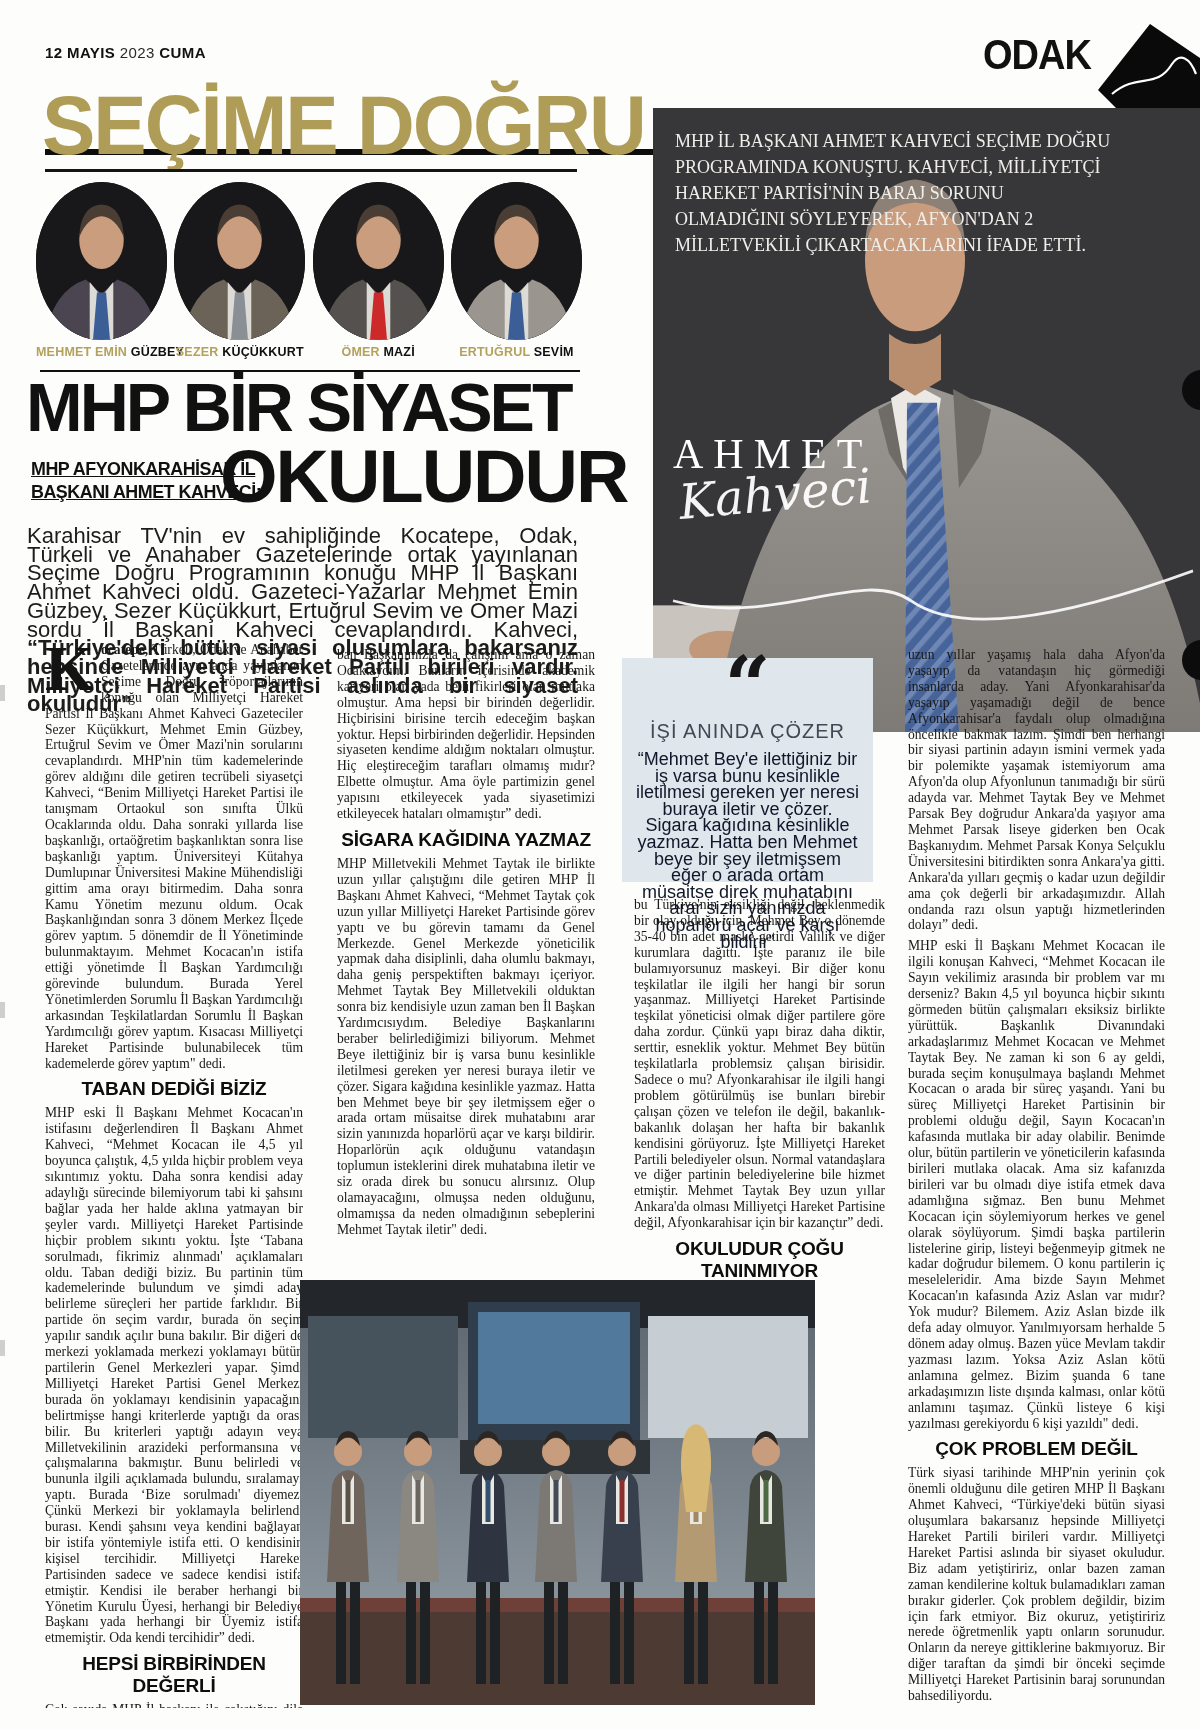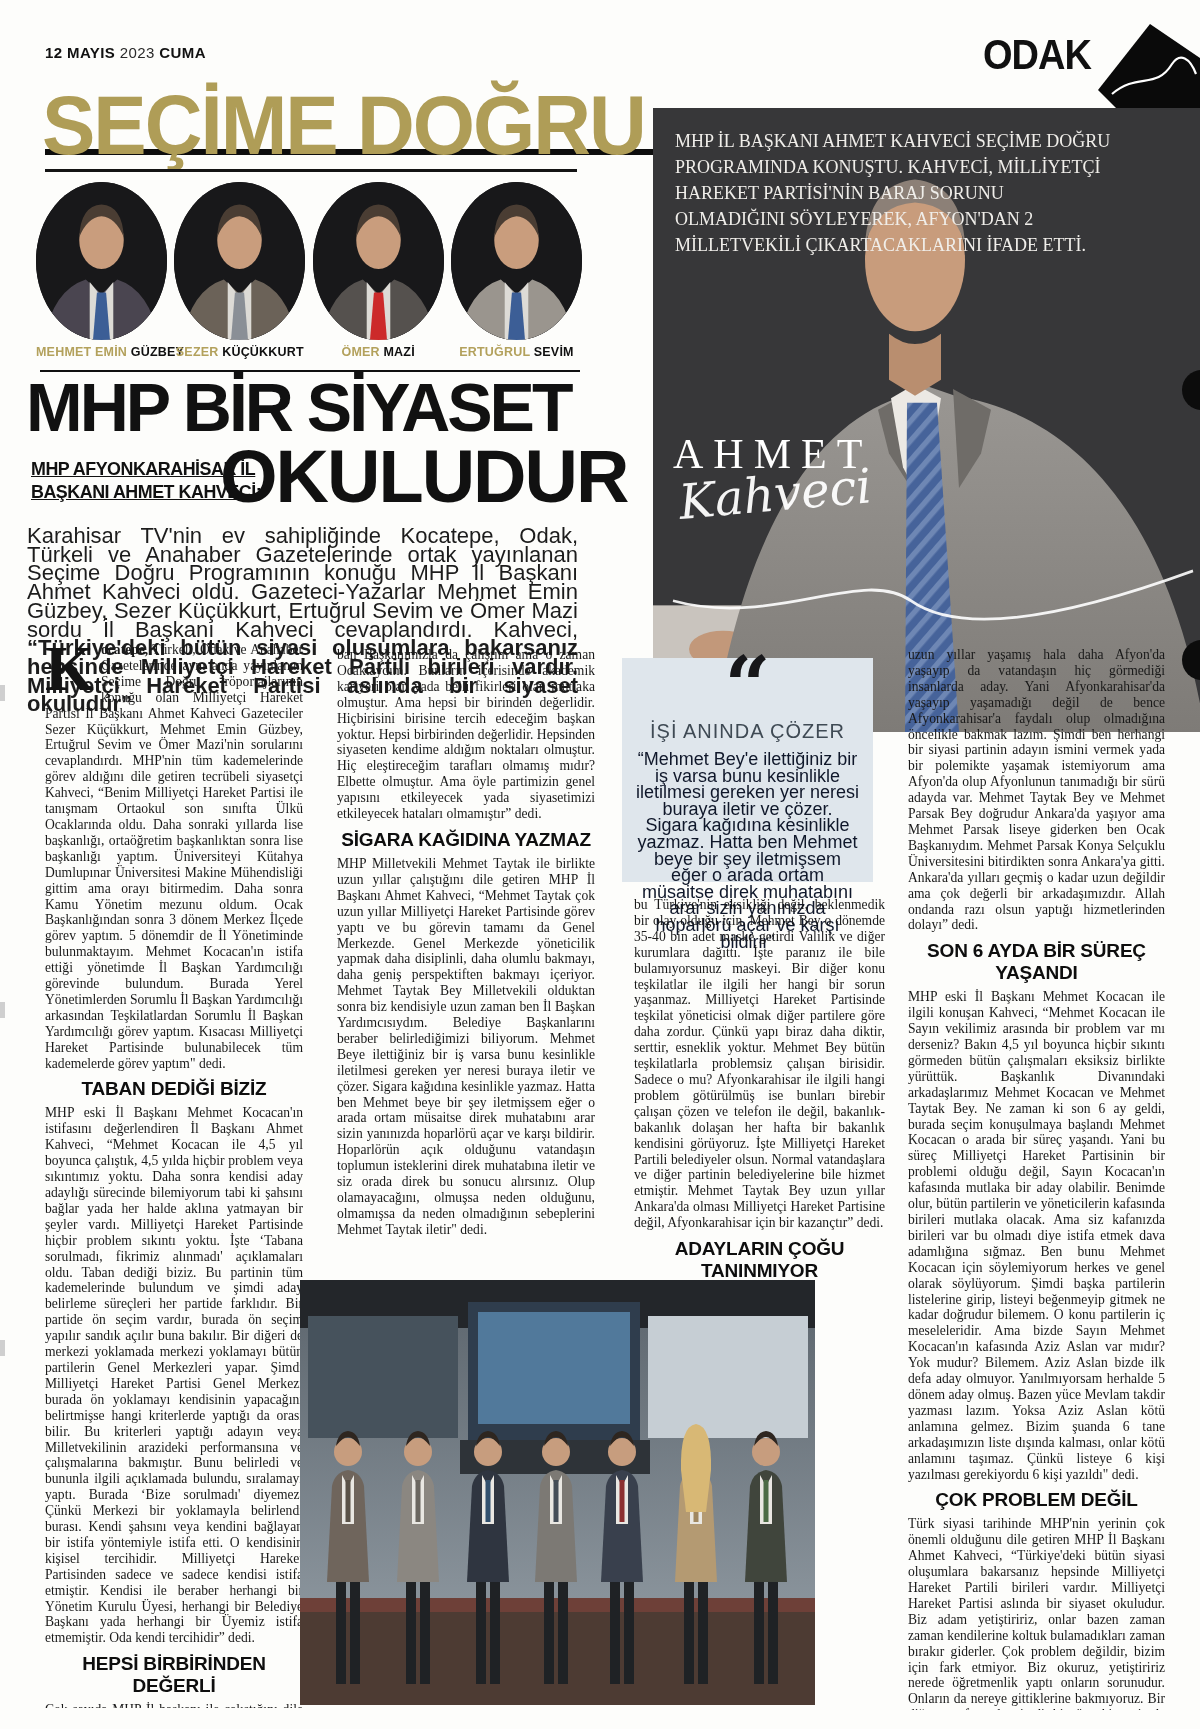--- a/index.html
+++ b/index.html
@@ -212,25 +212,24 @@
     <div class="sec-head">HEPSİ BİRBİRİNDEN DEĞERLİ</div>
     <p>Çok sayıda MHP İl başkanı ile çalıştığını dile getiren İl Başkanı Kahveci, “Ramazan Çallı, İsmail Alpata, Aziz Aslan, Ahmet Zeki Ertürk, Kemalettin Yılmaz, Mehmet Karagöz ve kısacası MHP'nin 1999 yılından sonraki yönetim ile birebir çalıştım. Onun öncesinde Ali Kocaşa-</p>
   </div>
 <div class="col" id="col2">
     <p>ban Başkanımızla da çalıştım ama o zaman Ocaktaydım. Bunların içerisinde akademik kariyeri olan yada belli fikirleri olan mutlaka olmuştur. Ama hepsi bir birinden değerlidir. Hiçbirisini birisine tercih edeceğim başkan yoktur. Hepsi birbirinden değerlidir. Hepsinden siyaseten kendime aldığım noktaları olmuştur. Hiç eleştireceğim tarafları olmamış mıdır? Elbette olmuştur. Ama öyle partimizin genel yapısını etkileyecek yada siyasetimizi etkileyecek hataları olmamıştır” dedi.</p>
     <div class="sec-head">SİGARA KAĞIDINA YAZMAZ</div>
     <p>MHP Milletvekili Mehmet Taytak ile birlikte uzun yıllar çalıştığını dile getiren MHP İl Başkanı Ahmet Kahveci, “Mehmet Taytak çok uzun yıllar Milliyetçi Hareket Partisinde görev yaptı ve bu görevin tamamı da Genel Merkezde. Genel Merkezde yöneticilik yapmak daha disiplinli, daha olumlu bakmayı, daha geniş perspektiften bakmayı içeriyor. Mehmet Taytak Bey Milletvekili olduktan sonra biz kendisiyle uzun zaman ben İl Başkan Yardımcısıydım. Belediye Başkanlarını beraber belirlediğimizi biliyorum. Mehmet Beye ilettiğiniz bir iş varsa bunu kesinlikle iletilmesi gereken yer neresi buraya iletir ve çözer. Sigara kağıdına kesinlikle yazmaz.  Hatta ben Mehmet beye bir şey iletmişsem eğer o arada ortam müsaitse direk muhatabını arar sizin yanınızda hoparlörü açar ve karşı bildirir. Hoparlörün açık olduğunu vatandaşın toplumun isteklerini direk muhatabına iletir ve siz orada direk bu sonucu alırsınız. Olup olamayacağını, olmuşsa neden olduğunu, olmamışsa da neden olmadığının sebeplerini Mehmet Taytak iletir" dedi.</p>
   </div>
 <div class="col" id="col3">
     <p>bu Türkiye'nin eksikliği değil, beklenmedik bir olay olduğu için. Mehmet Bey o dönemde 35-40 bin adet maske getirdi Valilik ve diğer kurumlara dağıttı. İşte paranız ile bile bulamıyorsunuz maskeyi. Bir diğer konu teşkilatlar ile ilgili her hangi bir sorun yaşanmaz. Milliyetçi Hareket Partisinde teşkilat yöneticisi olmak diğer partilere göre daha zordur. Çünkü yapı biraz daha diktir, serttir, esneklik yoktur. Mehmet Bey bütün teşkilatlarla problemsiz çalışan birisidir. Sadece o mu? Afyonkarahisar ile ilgili hangi problem götürülmüş ise bunları birebir çalışan çözen ve telefon ile değil, bakanlık-bakanlık dolaşan her hafta bir bakanlık kendisini görüyoruz. İşte Milliyetçi Hareket Partili belediyeler olsun. Normal vatandaşlara ve diğer partinin belediyelerine bile hizmet etmiştir. Mehmet Taytak Bey uzun yıllar Ankara'da olması Milliyetçi Hareket Partisine değil, Afyonkarahisar için bir kazançtır” dedi.</p>
-    <div class="sec-head">ADAYLARIN ÇOĞU TANINMIYOR</div>
+    <div class="sec-head">OKULUDUR ÇOĞU TANINMIYOR</div>
   </div>
 <div class="col" id="col4">
     <p>uzun yıllar yaşamış hala daha Afyon'da yaşayıp da vatandaşın hiç görmediği insanlarda aday. Yani Afyonkarahisar'da yaşayıp yaşamadığı değil de bence Afyonkarahisar'a faydalı olup olmadığına öncelikle bakmak lazım. Şimdi ben herhangi bir siyasi partinin adayın ismini vermek yada bir polemikte yaşamak istemiyorum ama Afyon'da olup Afyonlunun tanımadığı bir sürü adayda var. Mehmet Taytak Bey ve Mehmet Parsak Bey doğrudur Ankara'da yaşıyor ama Mehmet Parsak liseye giderken ben Ocak Başkanıydım. Mehmet Parsak Konya Selçuklu Üniversitesini bitirdikten sonra Ankara'ya gitti. Ankara'da yılları geçmiş o kadar uzun değildir ama çok değerli bir arkadaşımızdır. Allah ondanda razı olsun yaptığı hizmetlerinden dolayı” dedi.</p>
-    <div class="sec-head">SON 6 AYDA BİR SÜREÇ YAŞANDI</div>
     <p>MHP eski İl Başkanı Mehmet Kocacan ile ilgili konuşan Kahveci, “Mehmet Kocacan ile Sayın vekilimiz arasında bir problem var mı derseniz? Bakın 4,5 yıl boyunca hiçbir sıkıntı görmeden bütün çalışmaları eksiksiz birlikte yürüttük. Başkanlık Divanındaki arkadaşlarımız Mehmet Kocacan ve Mehmet Taytak Bey. Ne zaman ki son 6 ay geldi, burada seçim konuşulmaya başlandı Mehmet Kocacan o arada bir süreç yaşandı. Yani bu süreç Milliyetçi Hareket Partisinin bir problemi olduğu değil, Sayın Kocacan'ın kafasında mutlaka bir aday olabilir. Benimde olur, bütün partilerin ve yöneticilerin kafasında birileri mutlaka olacak. Ama siz kafanızda birileri var bu olmadı diye istifa etmek dava adamlığına sığmaz. Ben bunu Mehmet Kocacan için söylemiyorum herkes ve genel olarak söylüyorum. Şimdi başka partilerin listelerine girip, listeyi beğenmeyip gitmek ne kadar doğrudur bilemem. O konu partilerin iç meseleleridir. Ama bizde Sayın Mehmet Kocacan'ın kafasında Aziz Aslan var mıdır? Yok mudur? Bilemem. Aziz Aslan bizde ilk defa aday olmuyor. Yanılmıyorsam herhalde 5 dönem aday olmuş. Bazen yüce Mevlam takdir yazması lazım. Yoksa Aziz Aslan kötü anlamına gelmez. Bizim şuanda 6 tane arkadaşımızın liste dışında kalması, onlar kötü anlamını taşımaz. Çünkü listeye 6 kişi yazılması gerekiyordu 6 kişi yazıldı" dedi.</p>
     <div class="sec-head">ÇOK PROBLEM DEĞİL</div>
     <p>Türk siyasi tarihinde MHP'nin yerinin çok önemli olduğunu dile getiren MHP İl Başkanı Ahmet Kahveci, “Türkiye'deki bütün siyasi oluşumlara bakarsanız hepsinde Milliyetçi Hareket Partili birileri vardır.  Milliyetçi Hareket Partisi aslında bir siyaset okuludur. Biz adam yetiştiririz, onlar bazen zaman zaman kendilerine koltuk bulamadıkları zaman bırakır giderler. Çok problem değildir, bizim için fark etmiyor. Biz okuruz, yetiştiririz nerede öğretmenlik yaptı onların sorunudur. Onların da nereye gittiklerine bakmıyoruz. Bir diğer taraftan da şimdi bir önceki seçimde Milliyetçi Hareket Partisinin baraj sorunundan bahsediliyordu. </p>
   </div>
 
 <div class="abs photo-group">
   <svg viewBox="0 0 515 425" preserveAspectRatio="none" id="groupSvg">
     <defs>
       <linearGradient id="wallG" x1="0" y1="0" x2="0" y2="1">
         <stop offset="0" stop-color="#5b646c"></stop>

